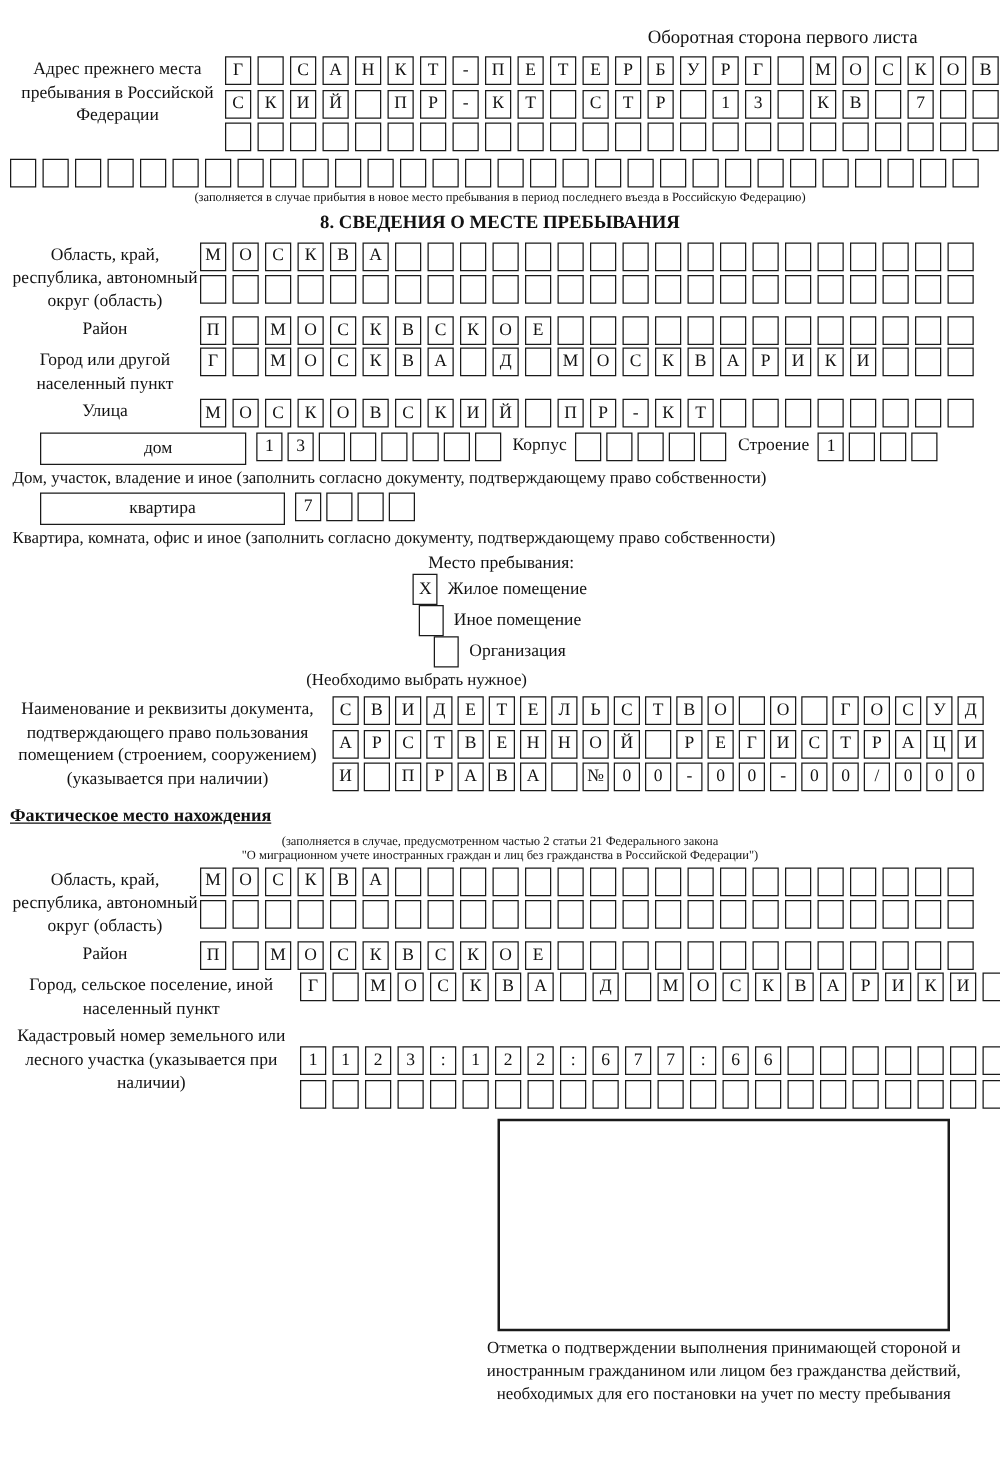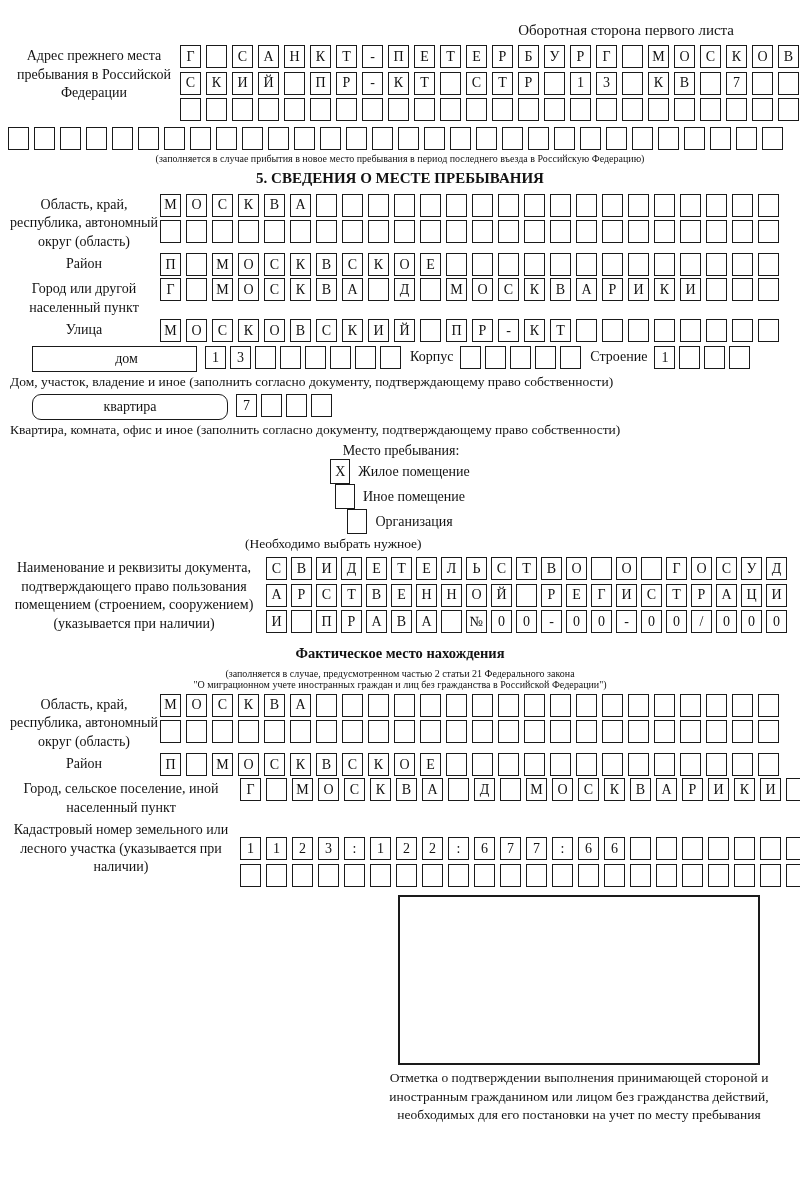--- a/index.html
+++ b/index.html
@@ -19,28 +19,28 @@
   .cells{display:flex;gap:5px;flex-wrap:nowrap;}
   .cells.gap4{gap:4px;}
   .cell{
     width:21px;height:23px;flex:none;box-sizing:border-box;
     border:1.8px solid #1a1a1a;display:flex;align-items:center;justify-content:center;
     font-size:14px;line-height:1;
   }
   .note{font-size:10px;text-align:center;margin-top:3px;}
   .note-left{font-size:13.5px;margin:2px 0 4px 2px;}
   .sec-title{font-size:15px;font-weight:bold;text-align:center;margin:6px 0 7px 0;}
-  .mini-title{font-size:14.5px;font-weight:bold;text-align:center;margin:8px 0 6px 0;}
+  .mini-title{font-size:14.5px;font-weight:bold;text-align:left;margin:8px 0 6px 0;text-decoration:underline;}
   .mt4{margin-top:4px;} .mt6{margin-top:6px;} .mt2{margin-top:2px;}
   .widebox{
     border:1.8px solid #1a1a1a;height:26px;box-sizing:border-box;flex:none;
     display:flex;align-items:center;justify-content:center;font-size:14px;
   }
   .house-box{width:165px;margin-left:24px;margin-right:8px;padding-left:24px;}
-  .apt-box{width:196px;margin-left:24px;margin-right:8px;border-radius:9px;}
+  .apt-box{width:196px;margin-left:24px;margin-right:8px;}
   .inline-lab{font-size:14px;padding:3px 7px 0 9px;flex:none;}
   .stay-row{display:flex;align-items:center;font-size:14px;margin-top:5px;margin-left:2px;flex-direction:column;}
   .chk{width:20px;height:25px;border:1.8px solid #1a1a1a;box-sizing:border-box;
        display:flex;align-items:center;justify-content:center;font-size:14px;flex:none;}
   .stay-opt{display:flex;align-items:center;margin-left:14px;}
   .stay-opt .olabel{margin:0 16px 0 8px;}
   .stay-note{font-size:13.5px;margin:2px 0 5px 237px;}
   .stamp-wrap{margin-top:5px;}
   .stamp-box{border:2px solid #1a1a1a;width:362px;height:170px;margin-left:390px;box-sizing:border-box;}
   .stamp-note{width:386px;margin-left:378px;font-size:13.5px;line-height:18.5px;text-align:center;margin-top:4px;}
@@ -162,21 +162,21 @@
       <span class="cell"></span>
       <span class="cell"></span>
       <span class="cell"></span>
       <span class="cell"></span>
       <span class="cell"></span>
       <span class="cell"></span>
       <span class="cell"></span>
     </div>
   <div class="note">(заполняется в случае прибытия в новое место пребывания в период последнего въезда в Российскую Федерацию)</div>
 
-  <div class="sec-title">5. СВЕДЕНИЯ О МЕСТЕ ПРЕБЫВАНИЯ</div>
+  <div class="sec-title">8. СВЕДЕНИЯ О МЕСТЕ ПРЕБЫВАНИЯ</div>
 
   <div class="frow">
     <div class="label lab-std">Область, край, республика, автономный округ (область)</div>
     <div class="stack">
       <div class="cells">
           <span class="cell">М</span>
           <span class="cell">О</span>
           <span class="cell">С</span>
           <span class="cell">К</span>
           <span class="cell">В</span>

